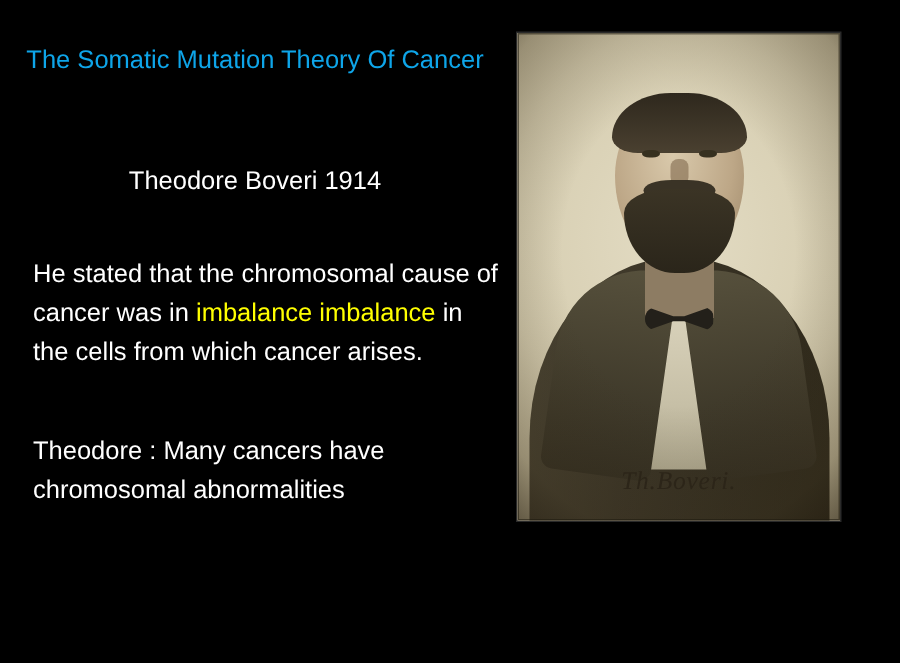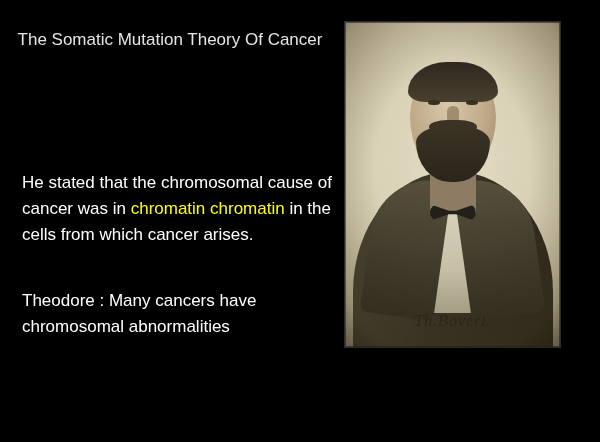--- a/index.html
+++ b/index.html
@@ -14,21 +14,21 @@
     background: #000000;
     overflow: hidden;
     font-family: "Liberation Sans", sans-serif;
   }
   #title {
     position: absolute;
     left: 10px;
     top: 28px;
     width: 320px;
     text-align: center;
-    color: #e5e5e5;
+    color: #0ea5e9;
     font-size: 17px;
     line-height: 23px;
     font-family: "Liberation Sans", sans-serif;
   }
   #subtitle {
     position: absolute;
     left: 10px;
     top: 110px;
     width: 320px;
     text-align: center;
@@ -223,23 +223,24 @@
     pointer-events: none;
   }
 </style>
 </head>
 <body>
 
 <div id="slide">
 
   <div id="title">The Somatic Mutation Theory Of Cancer</div>
 
+  <div id="subtitle">Theodore Boveri 1914</div>
 
   <div id="body-para">
-    <span>He stated that the chromosomal cause of cancer was in </span><span class="hl">chromatin chromatin</span><span> in the cells from which cancer arises.</span>
+    <span>He stated that the chromosomal cause of cancer was in </span><span class="hl">imbalance imbalance</span><span> in the cells from which cancer arises.</span>
   </div>
 
   <div id="evidence">Theodore : Many cancers have chromosomal abnormalities</div>
 
   <div id="portrait">
     <div class="mat"></div>
     <div class="figure">
       <div class="coat"></div>
       <div class="shirt"></div>
       <div class="lapel-l"></div>

